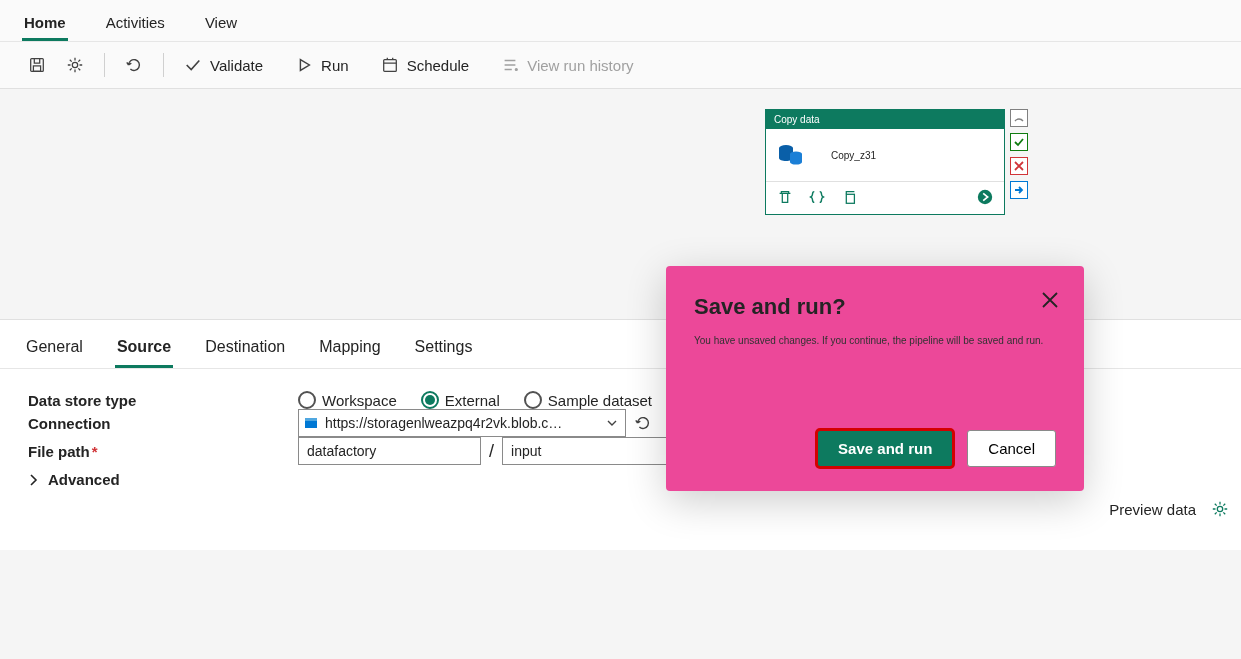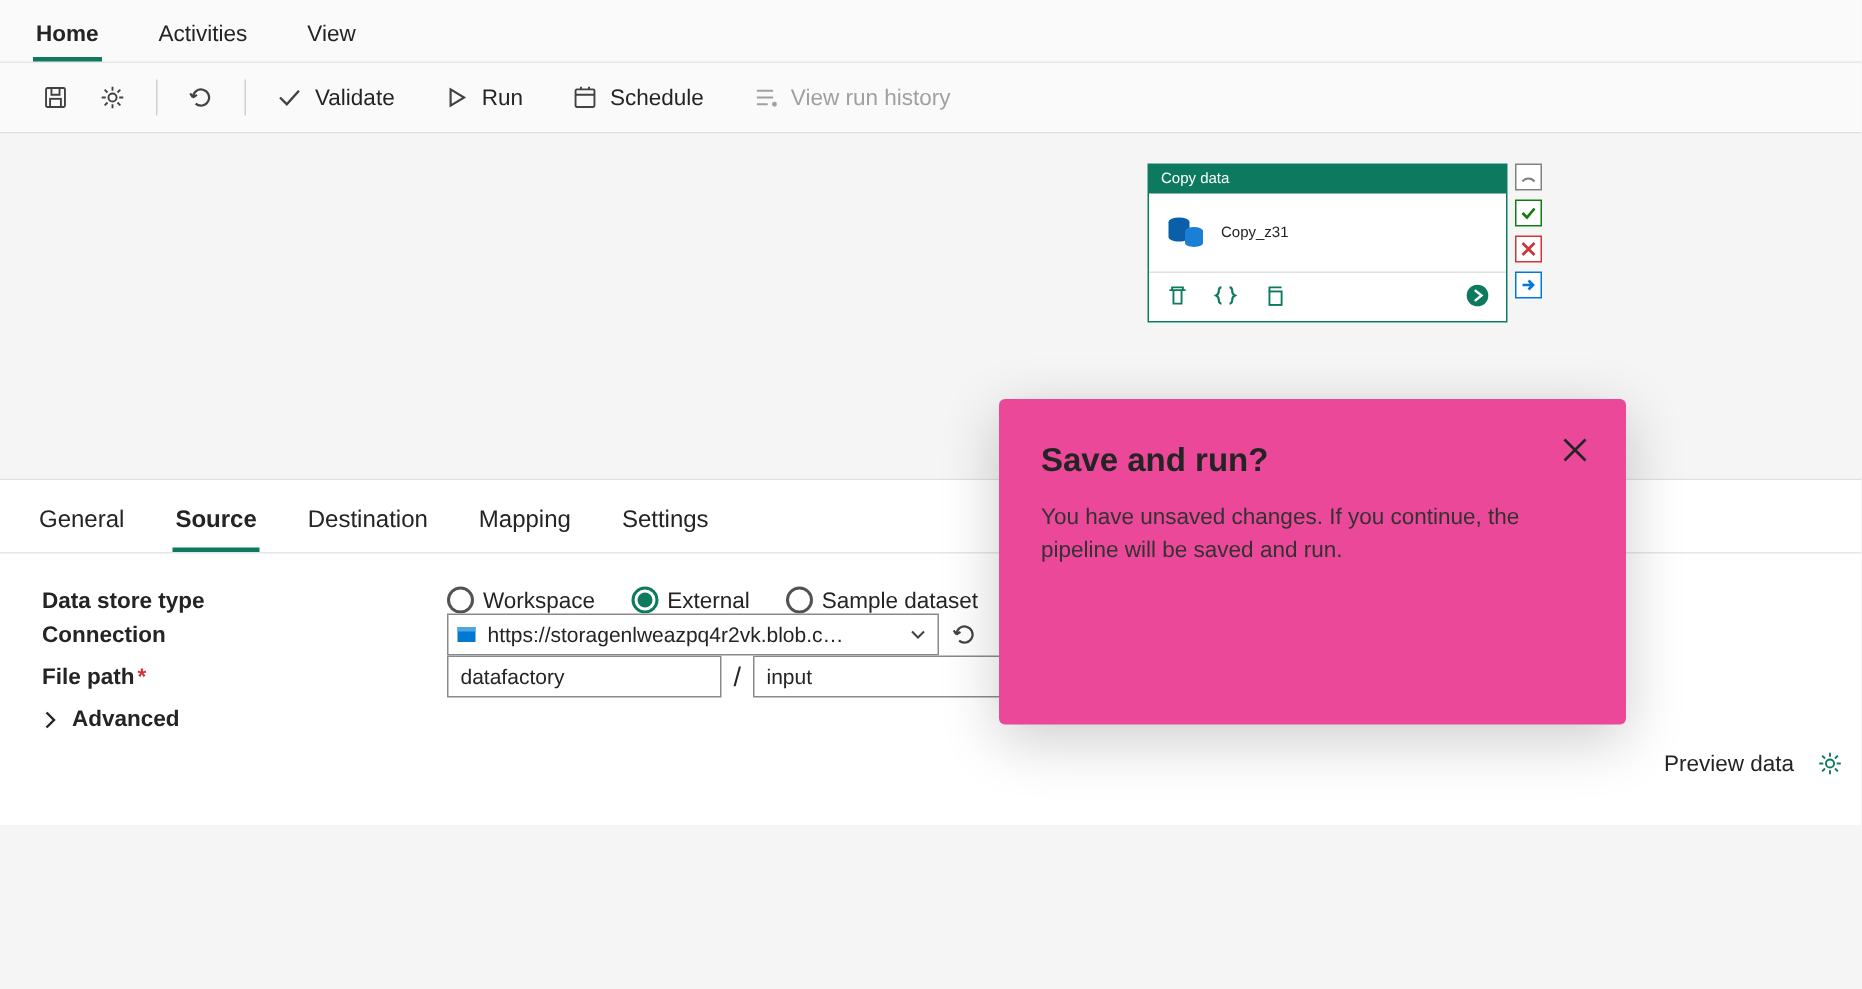--- a/index.html
+++ b/index.html
@@ -88,21 +88,21 @@
     font-size: 10px;
   }
   .activity-header {
     background: var(--accent);
     color: #fff;
     padding: 4px 8px;
   }
   .activity-body {
     display: flex;
     align-items: center;
-    gap: 10px;
+    gap: 27px;
     padding: 12px 10px;
   }
   .db-icon {
     width: 28px; height: 28px;
   }
   .activity-footer {
     display: flex;
     align-items: center;
     justify-content: space-between;
     padding: 6px 10px 8px 10px;
@@ -268,21 +268,21 @@
     font-weight: 700;
     margin-bottom: 14px;
   }
   .dialog-close {
     position: absolute;
     top: 24px; right: 24px;
     width: 20px; height: 20px;
     cursor: pointer;
   }
   .dialog-body {
-    font-size: 15px;
+    font-size: 10px;
     line-height: 1.45;
     color: #323232;
     margin-bottom: 81px;
   }
   .dialog-actions {
     display: flex;
     justify-content: flex-end;
     gap: 14px;
   }
   .btn {
@@ -519,13 +519,17 @@
 </div>
 
 <div class="dialog">
   <div class="dialog-title">Save and run?</div>
   <span class="dialog-close">
     <svg viewBox="0 0 20 20">
         <path d="M3 3l14 14M17 3L3 17" stroke="#242424" stroke-width="1.8" fill="none"></path>
       </svg>
   </span>
   <div class="dialog-body">You have unsaved changes. If you continue, the pipeline will be saved and run.</div>
+  <div class="dialog-actions">
+    <button class="btn primary highlight">Save and run</button>
+    <button class="btn">Cancel</button>
+  </div>
 </div>
 
 </body></html>

